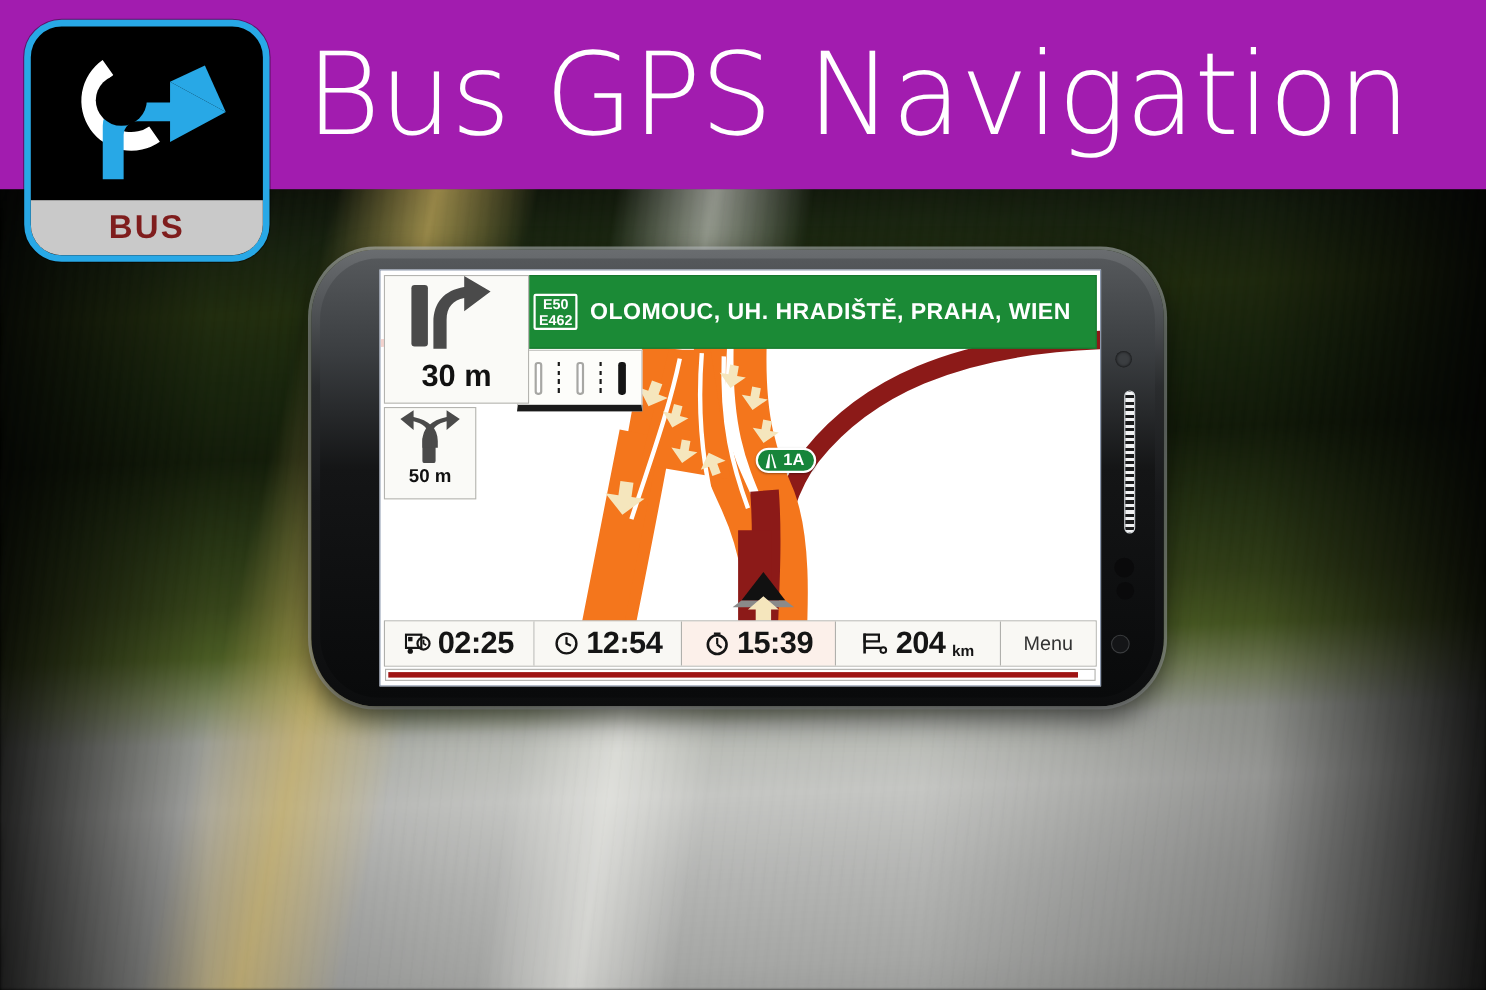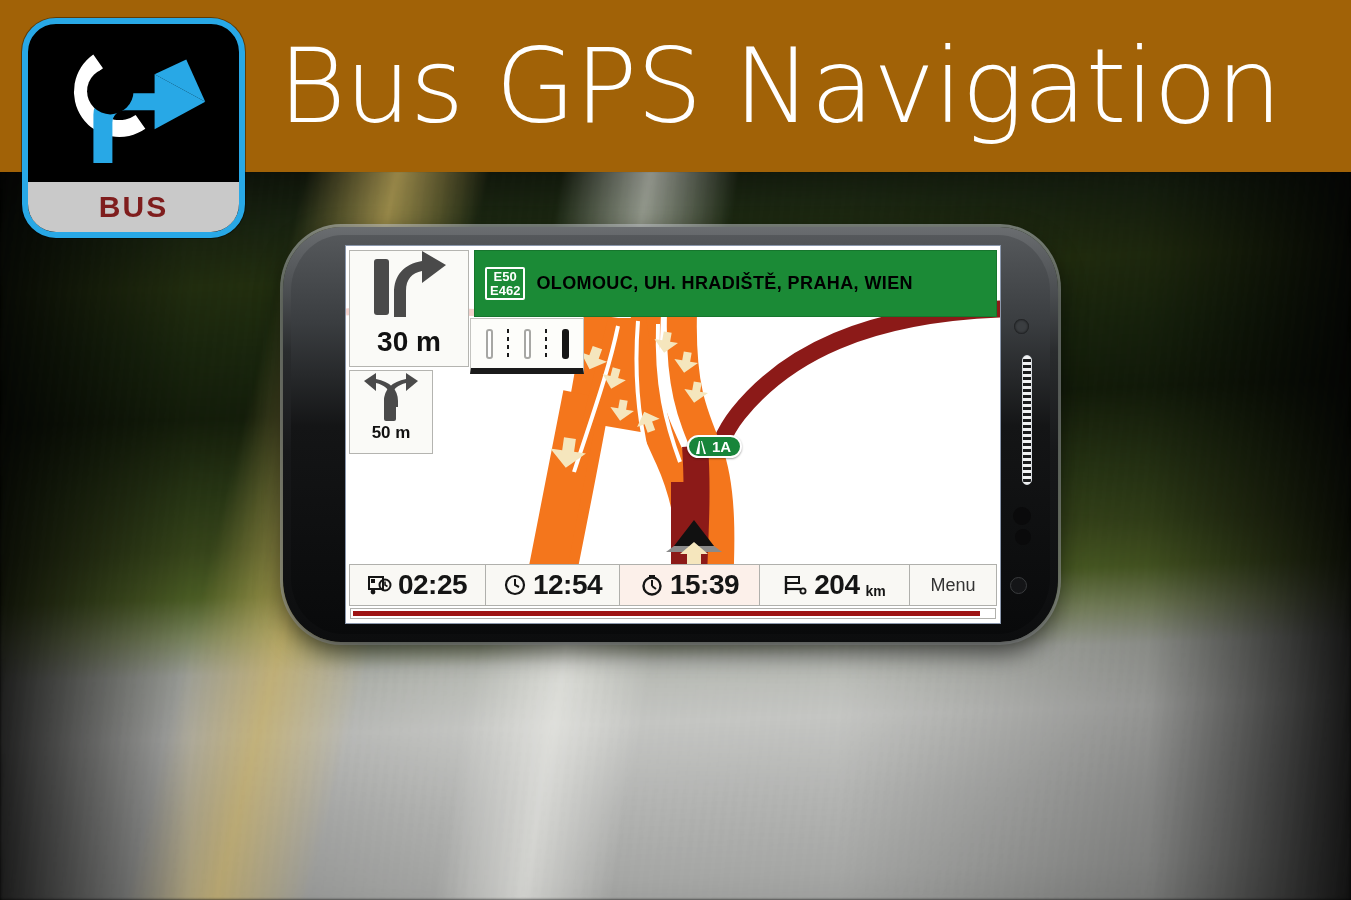--- a/index.html
+++ b/index.html
@@ -42,21 +42,21 @@
     position: absolute; left: 0; top: 170px; width: 1351px; height: 730px;
     background:
       repeating-linear-gradient(96deg, rgba(255,255,255,0.045) 0px, rgba(255,255,255,0.045) 2px, rgba(0,0,0,0.05) 4px, rgba(0,0,0,0.05) 10px);
     filter: blur(3px);
     opacity: .7;
   }
 
   
   .banner {
     position: absolute; left: 0; top: 0; width: 1351px; height: 172px;
-    background: #a16207;
+    background: #a21caf;
     display: flex; align-items: center;
   }
   .app-icon {
     position: absolute; left: 22px; top: 18px;
     width: 223px; height: 220px;
     background: #000;
     border: 6px solid #28a8e6;
     border-radius: 34px;
     overflow: hidden;
     box-shadow: 0 0 0 1px rgba(0,0,0,.4);
@@ -127,25 +127,25 @@
     z-index: 6;
   }
   .euro-shield {
     display: flex; flex-direction: column; align-items: center; justify-content: center;
     border: 2px solid #ffffff; border-radius: 2px;
     padding: 1px 3px; line-height: 1.02;
     color: #fff; font-size: 13px; font-weight: bold;
     font-family: "Liberation Sans", sans-serif;
   }
   .road-sign-text {
-    color: #000000; font-size: 18px; font-weight: bold; letter-spacing: .4px;
+    color: #ffffff; font-size: 21px; font-weight: bold; letter-spacing: .4px;
     font-family: "Liberation Sans", sans-serif; white-space: nowrap;
   }
   .maneuver-box {
-    position: absolute; left: 3px; top: 4px; width: 120px; height: 117px;
+    position: absolute; left: 3px; top: 4px; width: 132px; height: 117px;
     background: #fafaf7; border: 1px solid #b4b4b0;
     z-index: 8;
     display: flex; flex-direction: column; align-items: center;
   }
   .maneuver-art { height: 74px; width: 100%; position: relative; }
   .maneuver-dist {
     font-size: 28px; font-weight: bold; color: #111;
     font-family: "Liberation Sans", sans-serif;
     line-height: 34px;
   }
@@ -182,21 +182,20 @@
   .badge-exit {
     position: absolute; left: 341px; top: 161px;
     background: #17853a; color: #fff;
     border: 2px solid #ffffff;
     border-radius: 14px;
     padding: 1px 9px 1px 5px;
     display: flex; align-items: center; gap: 5px;
     font-size: 15px; font-weight: bold; z-index: 7;
     box-shadow: 0 1px 2px rgba(0,0,0,.35);
     font-family: "Liberation Sans", sans-serif;
-    margin-top: 28px;
   }
 
   
   .status-bar {
     position: absolute; left: 3px; right: 3px; bottom: 17px; height: 42px;
     display: flex; z-index: 9;
     border: 1px solid #b0b0ac;
     background: #f7f6f2;
   }
   .status-cell {

